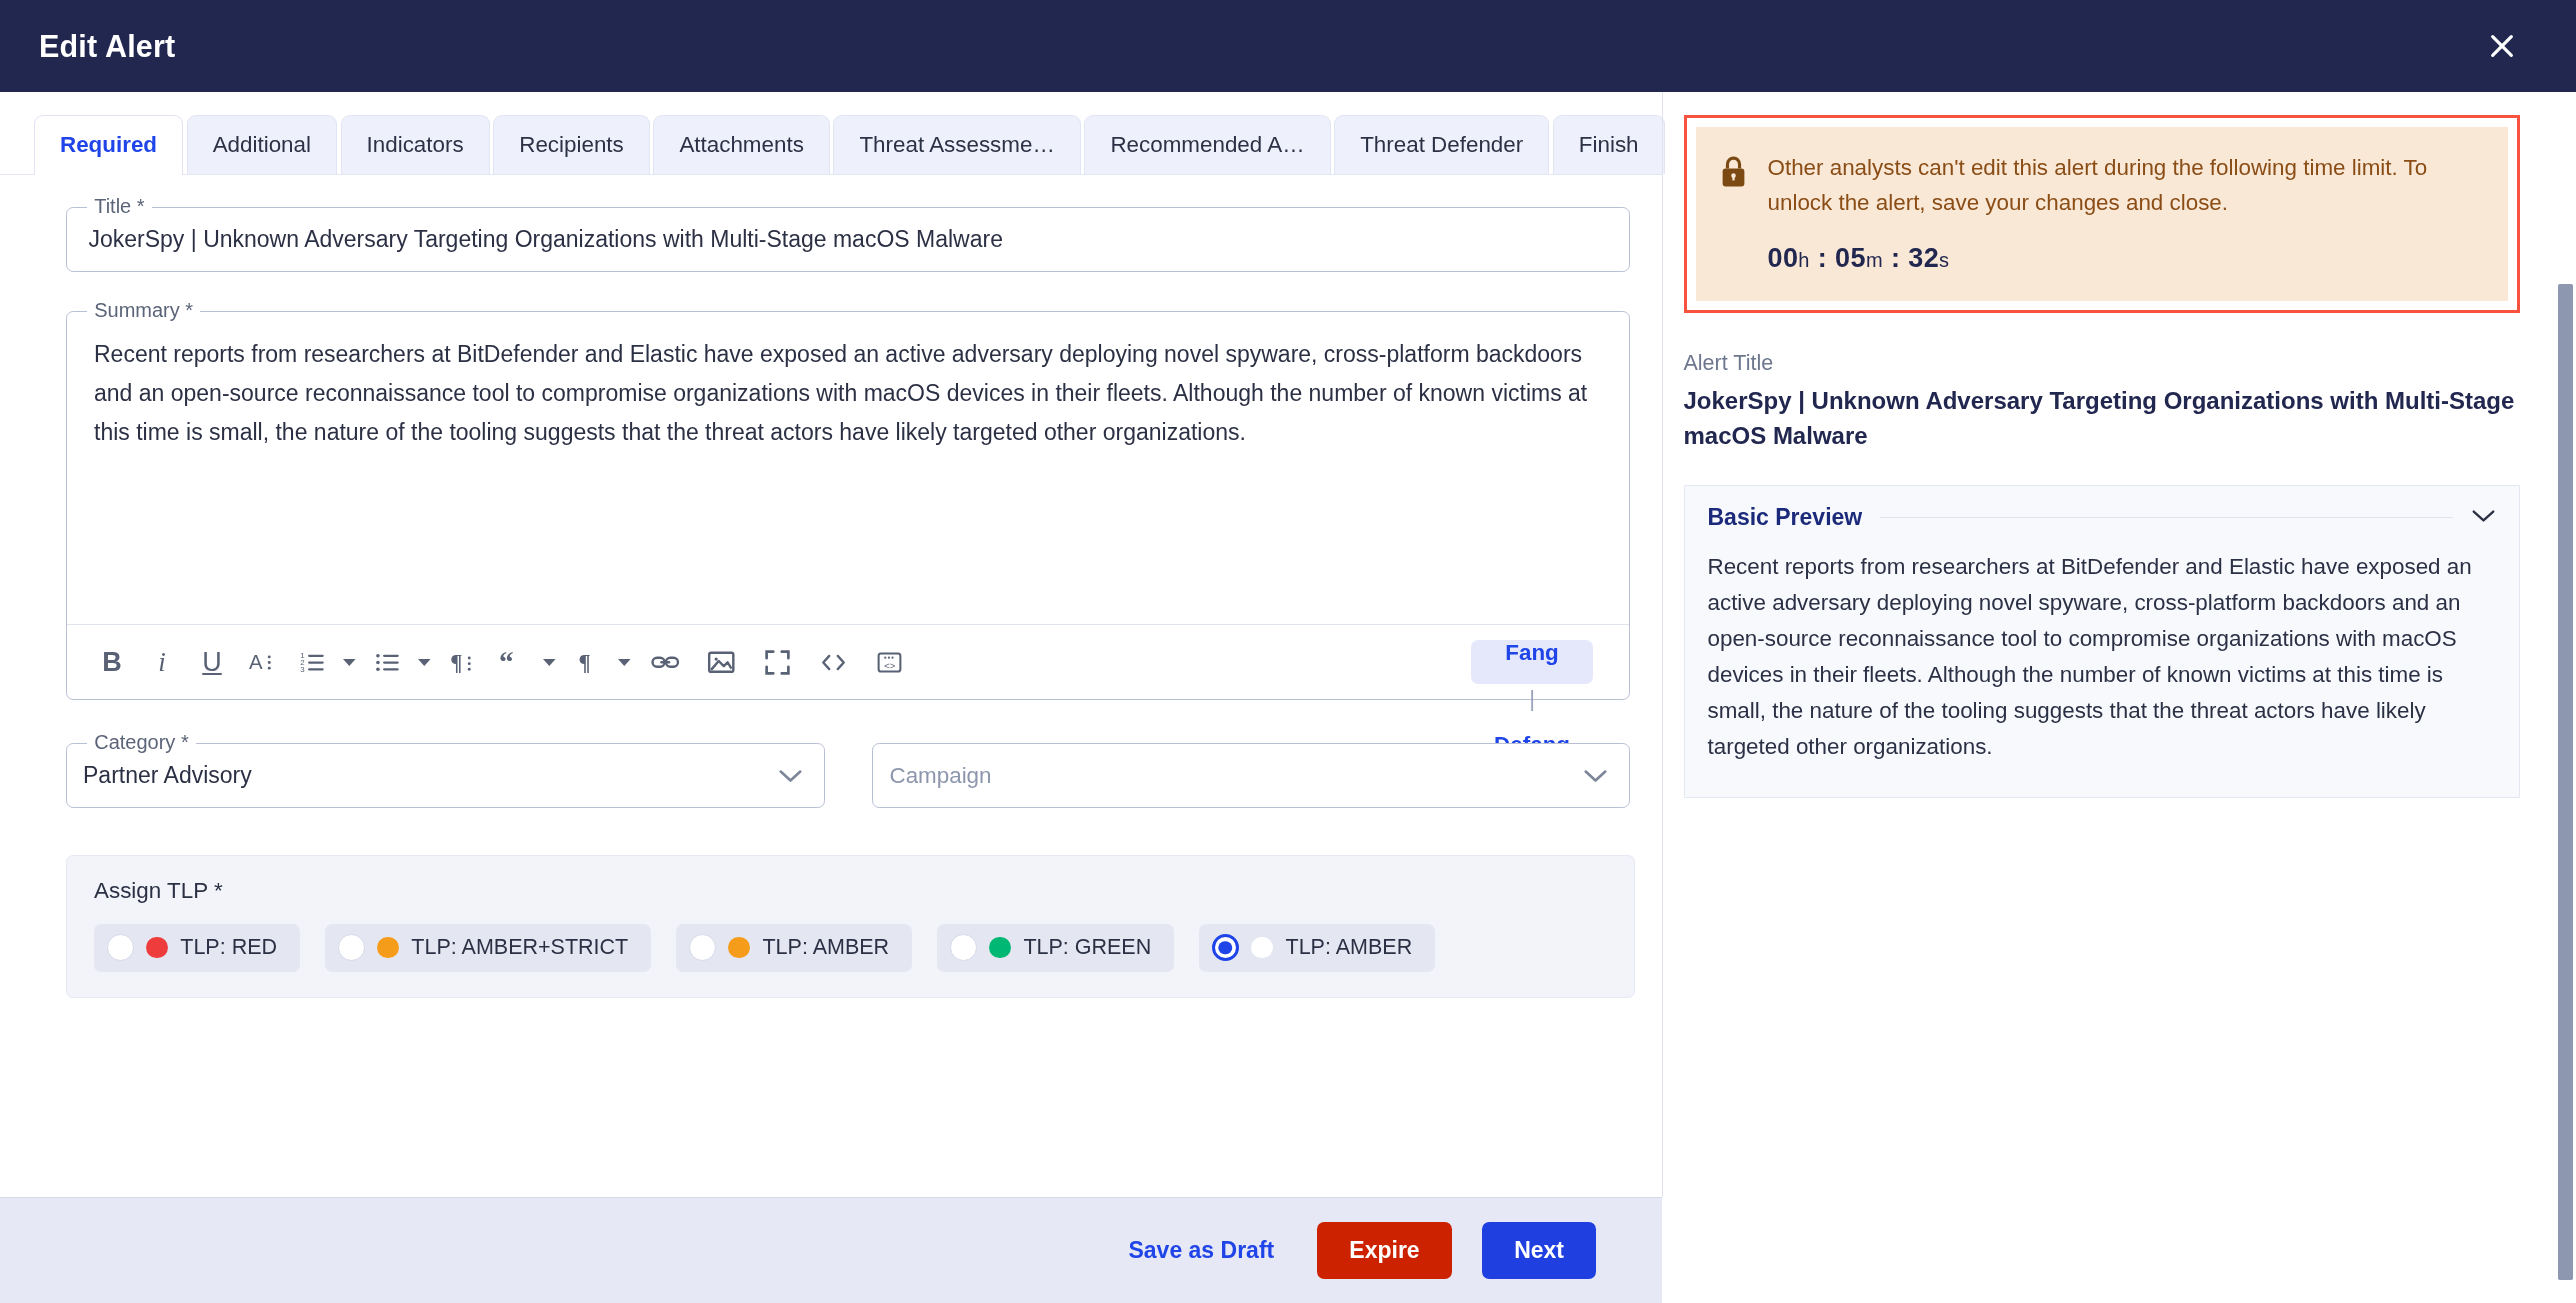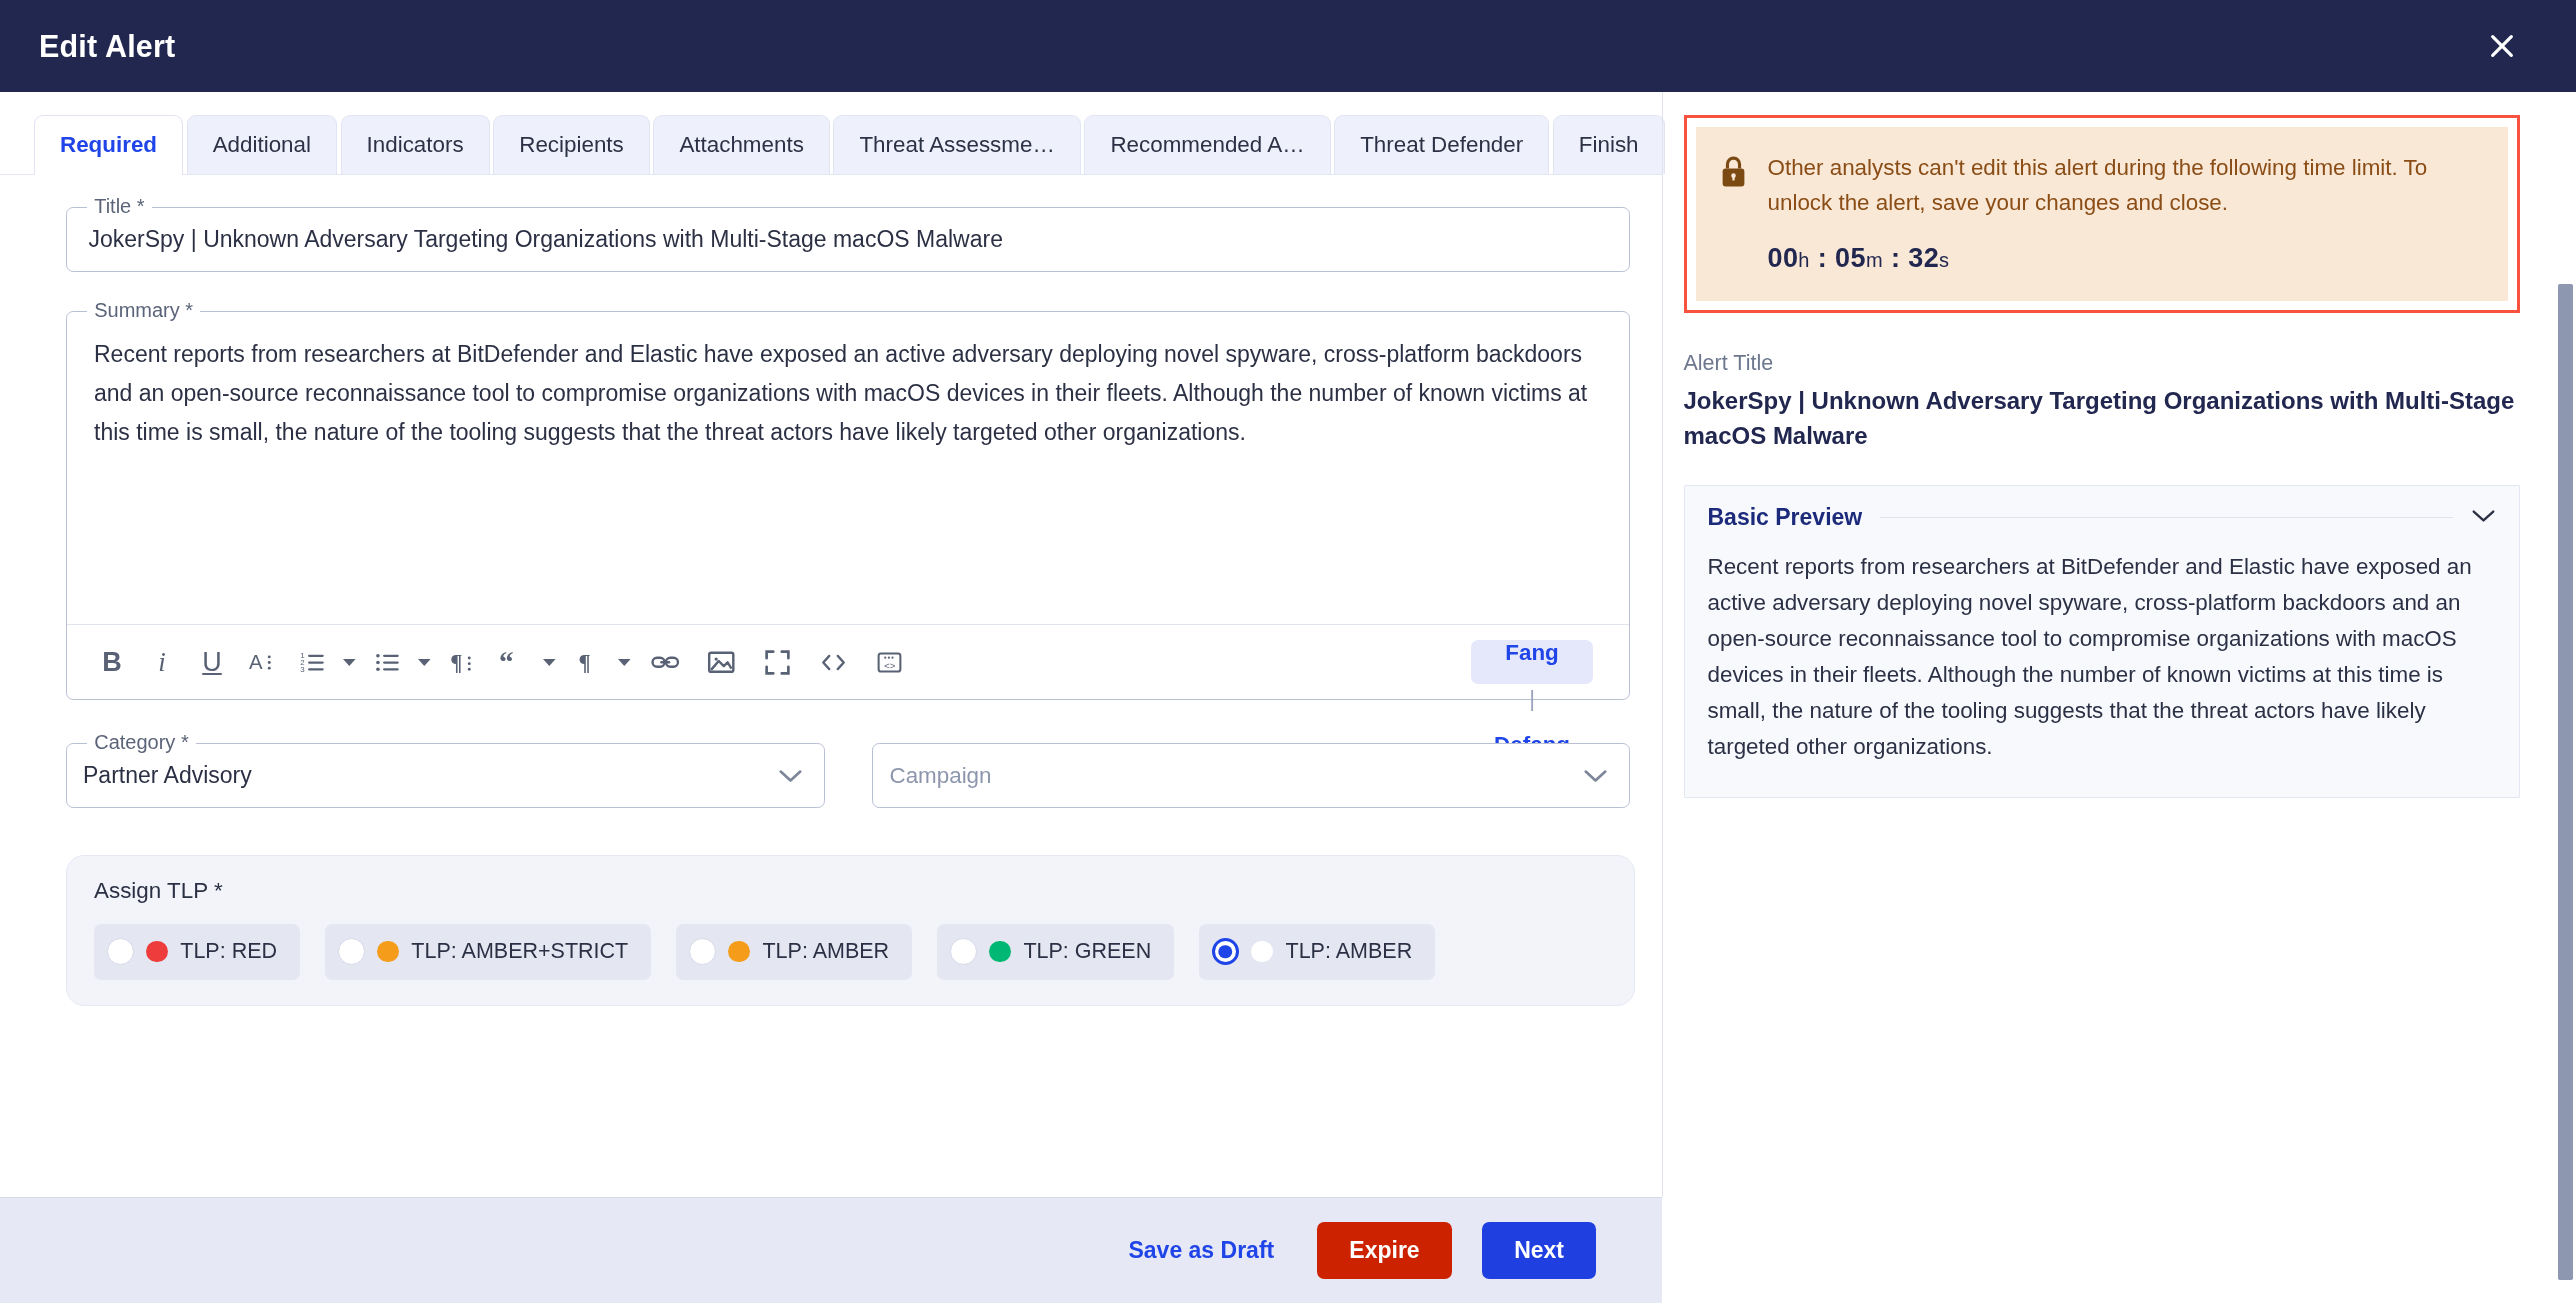--- a/index.html
+++ b/index.html
@@ -221,34 +221,34 @@
     right: 21.5px;
     top: 50%;
     transform: translateY(-50%);
     display: flex;
   }
 
   
   .tlp-box {
     background: #f2f4fa;
     border: 0.9px solid #e6e9f3;
-    border-radius: 18px;
+    border-radius: 7px;
     padding: 21.5px 27px 25px 27px;
     width: 1569px;
   }
   .tlp-label {
     font-size: 22.4px;
     color: #2b3044;
     margin-bottom: 20px;
   }
   .tlp-options { display: flex; gap: 25px; }
   .tlp-opt {
     background: #e4e7f2;
     border-radius: 7.2px;
-    height: 56px;
+    height: 48px;
     display: flex;
     align-items: center;
     padding: 0 23px 0 12.6px;
     gap: 12.6px;
     cursor: pointer;
   }
   .radio {
     width: 27px; height: 27px;
     border-radius: 50%;
     background: #ffffff;

